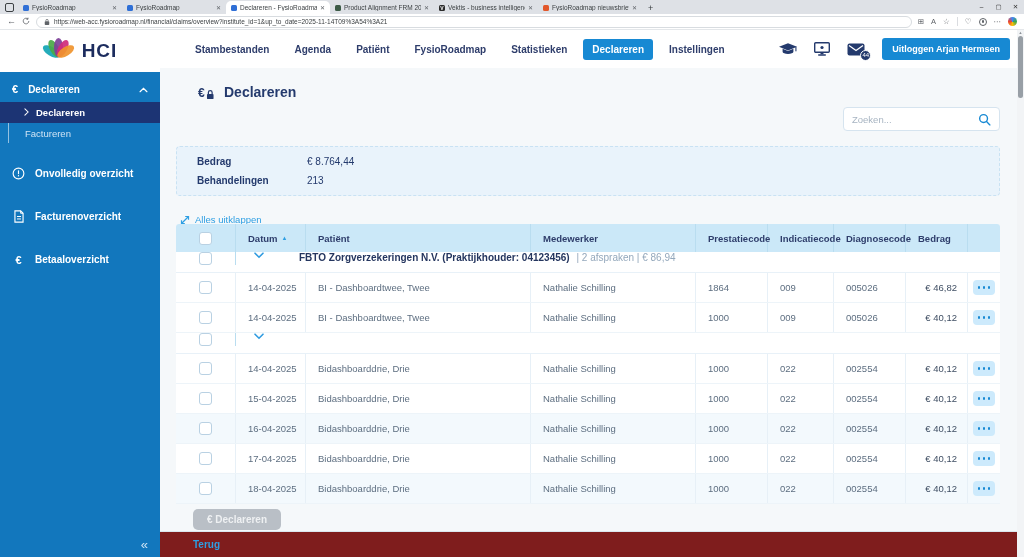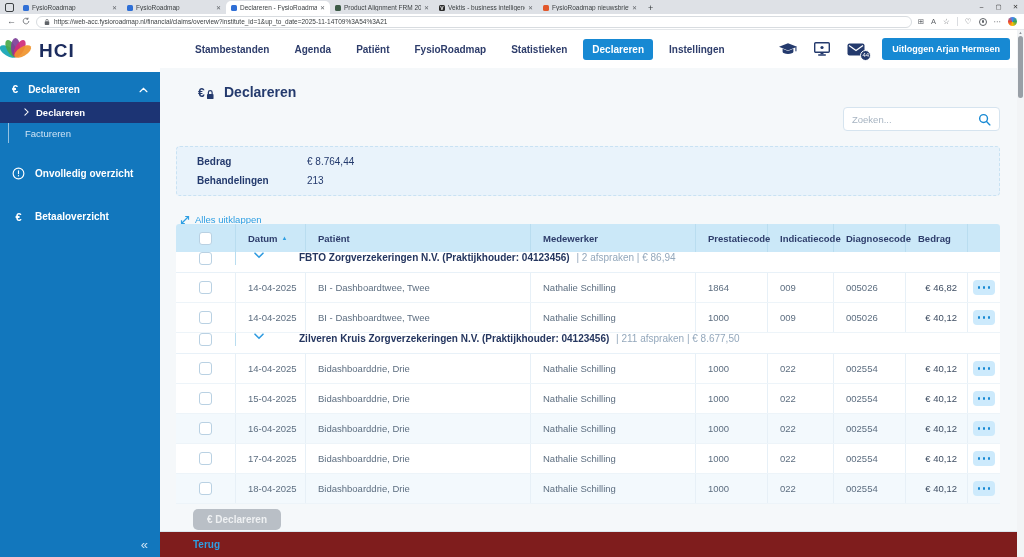--- a/index.html
+++ b/index.html
@@ -22,21 +22,21 @@
   .navglyph { font-size:9px; color:#5f6368; line-height:1; }
   .urlpill { flex:1; height:12px; border:1px solid #d8dce0; border-radius:7px; display:flex; align-items:center; padding:0 7px; gap:4px; font-size:6.5px; color:#3c4043; background:#fff; overflow:hidden; white-space:nowrap; }
   .url-icons { display:flex; align-items:center; gap:7px; font-size:7.5px; color:#5f6368; }
   .sep { width:1px; height:9px; background:#dadce0; }
   .profile-dot { width:9px; height:9px; border-radius:50%; background:conic-gradient(#4285f4,#34a853,#fbbc05,#ea4335,#4285f4); }
   .acct { width:8px; height:8px; border-radius:50%; border:1px solid #5f6368; position:relative; }
   .acct:after { content:""; position:absolute; left:2px; top:1.5px; width:2.5px; height:2.5px; border-radius:50%; background:#5f6368; }
 
   
   .sidebar { position:absolute; top:30px; left:0; width:160px; bottom:0; background:#1277bd; color:#fff; }
-  .logo { height:42px; background:#fff; display:flex; align-items:center; justify-content:flex-start; gap:9px; }
+  .logo { height:42px; background:#fff; display:flex; align-items:center; justify-content:center; gap:9px; }
   .pin { position:relative; width:30px; height:28px; }
   .petal { position:absolute; left:11px; top:1px; width:9px; height:19px; border-radius:50%; transform-origin:50% 95%; opacity:.92; }
   .logo-text { font-size:19px; font-weight:bold; color:#1c2c5e; letter-spacing:1px; }
   .side-parent { height:26px; margin-top:4px; display:flex; align-items:center; padding:0 12px; gap:10px; font-size:10px; font-weight:bold; }
   .side-parent .euro { font-size:11px; font-weight:bold; }
   .chev-up { margin-left:auto; }
   .side-sub-active { height:21px; background:#1c3474; display:flex; align-items:center; padding-left:24px; gap:7px; font-size:9.5px; font-weight:bold; }
   .side-sub { height:20px; display:flex; align-items:center; margin-left:8px; padding-left:16px; border-left:1px solid rgba(255,255,255,.55); font-size:9.5px; color:#cfe4f5; }
   .side-item { height:25px; display:flex; align-items:center; padding:0 12px; gap:10px; font-size:10px; font-weight:600; margin-top:18px; }
   .side-item .ico { width:13px; height:13px; display:flex; align-items:center; justify-content:center; font-size:11px; font-weight:bold; }
@@ -203,20 +203,31 @@
     <div style="margin-top:6px;">
         <div class="side-item">
           <span class="ico">
             <svg width="13" height="13" viewBox="0 0 16 16">
               <circle cx="8" cy="8" r="6.6" fill="none" stroke="#fff" stroke-width="1.4"></circle>
               <rect x="7.3" y="4.2" width="1.4" height="4.6" fill="#fff"></rect>
               <rect x="7.3" y="10" width="1.4" height="1.5" fill="#fff"></rect>
             </svg>
           </span>
           <span>Onvolledig overzicht</span>
+        </div>
+        <div class="side-item">
+          <span class="ico">
+            <svg width="12" height="13" viewBox="0 0 14 16">
+              <path d="M2 1h7l3 3v11H2z" fill="none" stroke="#fff" stroke-width="1.4"></path>
+              <path d="M9 1v3h3" fill="none" stroke="#fff" stroke-width="1.2"></path>
+              <line x1="4.5" y1="8" x2="9.5" y2="8" stroke="#fff" stroke-width="1.2"></line>
+              <line x1="4.5" y1="11" x2="9.5" y2="11" stroke="#fff" stroke-width="1.2"></line>
+            </svg>
+          </span>
+          <span>Facturenoverzicht</span>
         </div>
         <div class="side-item">
           <span class="ico">€</span>
           <span>Betaaloverzicht</span>
         </div>
       </div>
     <span class="collapse">«</span>
   </div>
 
   <div class="main">
@@ -376,21 +387,20 @@
             </div>
             <div class="group-row">
               <div class="th w0 cb-cell">
                 <span class="cb"></span>
               </div>
               <div class="gchev">
                 <svg width="10" height="7" viewBox="0 0 10 7">
                   <polyline points="1,1.2 5,5.2 9,1.2" fill="none" stroke="#2f9be0" stroke-width="1.6" stroke-linecap="round"></polyline>
                 </svg>
               </div>
-              <div class="gname">Zilveren Kruis Zorgverzekeringen N.V. (Praktijkhouder: 04123456)<span class="gmeta"> | 211 afspraken | € 8.677,50</span></div>
             </div>
             <div class="row">
               <div class="td w0 cb-cell">
                 <span class="cb"></span>
               </div>
               <div class="td w1">14-04-2025</div>
               <div class="td w2">Bidashboarddrie, Drie</div>
               <div class="td w3">Nathalie Schilling</div>
               <div class="td w4">1000</div>
               <div class="td w5">022</div>

